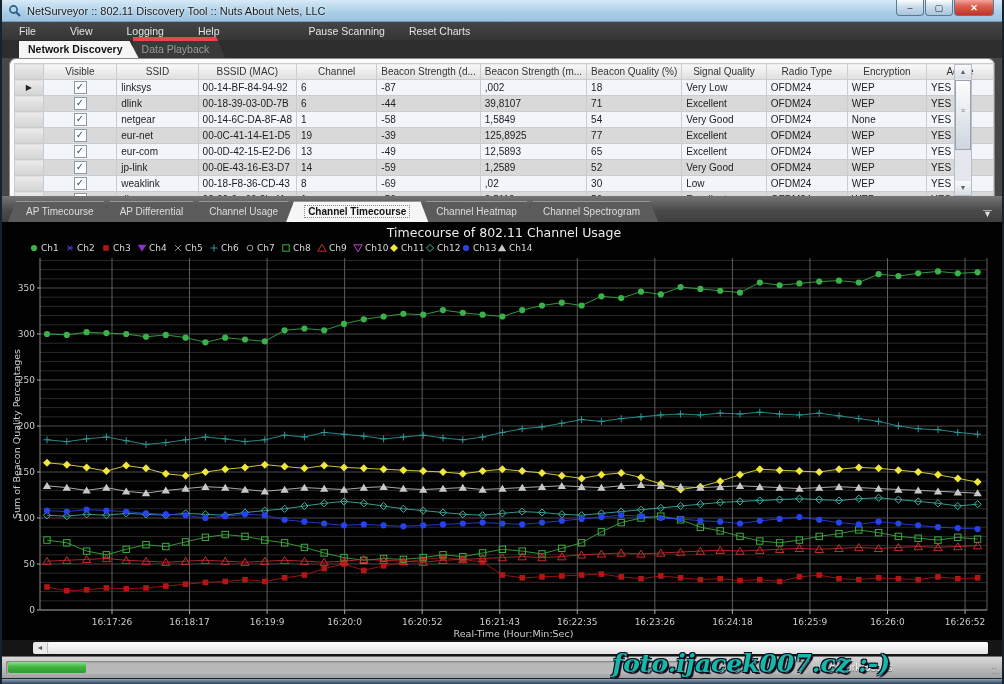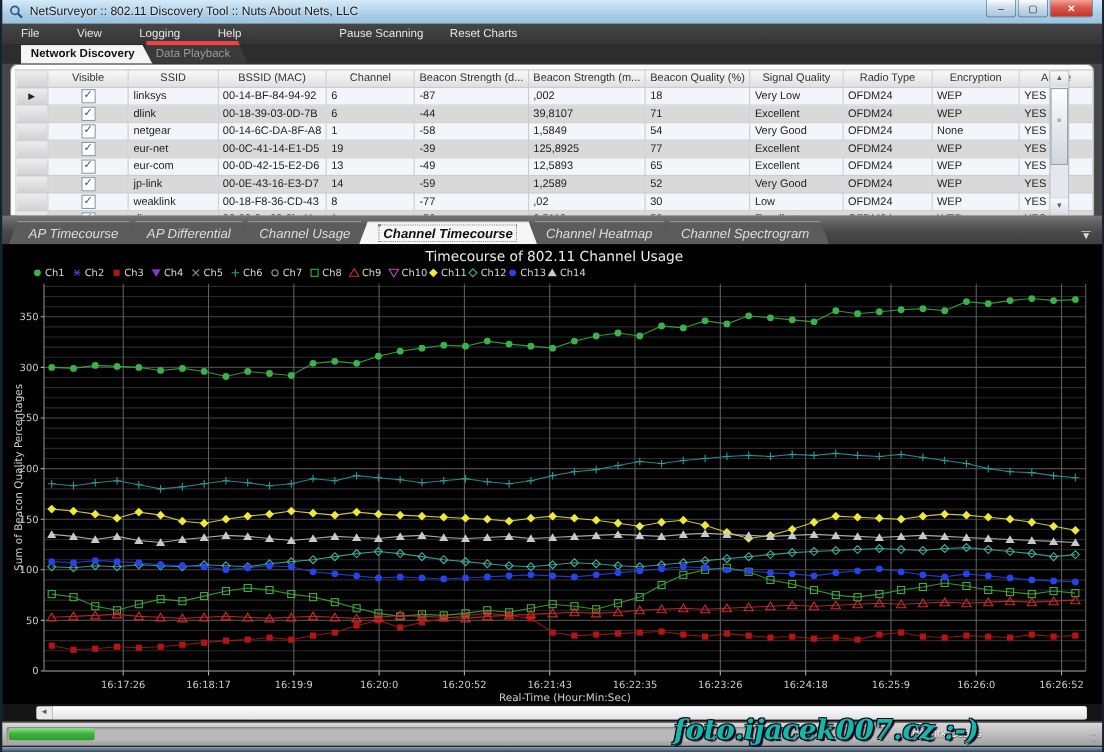--- a/index.html
+++ b/index.html
@@ -40,22 +40,22 @@
   .checkbox{width:11px;height:11px;background:#fff;border:1px solid #8a99a8;margin:0 auto;
     font-size:10px;line-height:10px;text-align:center;color:#3a4a5a;cursor:pointer;}
   .v-scrollbar{position:absolute;top:5px;right:22px;bottom:0;width:16px;background:#e4e8ee;border:1px solid #b8bec6;}
   .sb-btn{height:14px;text-align:center;font-size:7px;color:#566;line-height:14px;background:linear-gradient(#fafafa,#d8dde4);cursor:pointer;}
   .sb-btn.down{position:absolute;bottom:0;left:0;right:0;}
   .sb-thumb{position:absolute;top:15px;left:0;right:0;height:68px;background:linear-gradient(#fdfdfd,#cfd6df);border:1px solid #9aa4b0;cursor:grab;}
   .sb-grip{margin-top:28px;text-align:center;font-size:7px;color:#78828e;letter-spacing:0;line-height:3px;}
   
   .chart-tabbar{position:absolute;left:0;top:196px;width:100%;height:26px;
     background:linear-gradient(#757575,#4a4a4a 55%,#3f3f3f);display:flex;align-items:flex-end;padding-left:6px;box-sizing:border-box;}
-  .chart-tab{height:20px;line-height:20px;font-size:12px;color:#ddd;background:#5c5c5c;padding:0 18px;
-    clip-path:polygon(8px 0,calc(100% - 8px) 0,100% 100%,0 100%);margin-right:-10px;cursor:pointer;border-top:1px solid #999;font-style:italic;}
+  .chart-tab{height:20px;line-height:20px;font-size:10px;color:#ddd;background:#5c5c5c;padding:0 18px;
+    clip-path:polygon(8px 0,calc(100% - 8px) 0,100% 100%,0 100%);margin-right:-10px;cursor:pointer;border-top:1px solid #999;}
   .chart-tab.active{background:#f6f6f6;color:#111;font-weight:bold;z-index:2;}
   .chart-tab.active .tab-label{border:1px dotted #888;padding:0 3px;}
   .tabbar-menu{margin-left:auto;margin-right:10px;margin-bottom:6px;color:#ddd;font-size:9px;cursor:pointer;line-height:4px;text-align:center;}
   
   .chart-panel{position:absolute;left:0;top:222px;width:100%;height:418px;background:#010101;}
   svg text{font-family:"DejaVu Sans","Liberation Sans",sans-serif;}
   
   .hscroll{position:absolute;left:0;top:640px;width:100%;height:16px;background:#151515;}
   .hs-track{position:absolute;left:31px;right:14px;top:2px;height:12px;background:#e9e9e9;border-radius:2px;display:flex;}
   .hs-btn{width:14px;height:12px;font-size:7px;color:#555;text-align:center;line-height:12px;cursor:pointer;}
@@ -229,21 +229,21 @@
               <td>YES</td>
             </tr>
             <tr class="r-even">
               <td class="sel"></td>
               <td>
                 <div class="checkbox">✓</div>
               </td>
               <td>weaklink</td>
               <td>00-18-F8-36-CD-43</td>
               <td>8</td>
-              <td>-77</td>
+              <td>-69</td>
               <td>,02</td>
               <td>30</td>
               <td>Low</td>
               <td>OFDM24</td>
               <td>WEP</td>
               <td>YES</td>
             </tr>
             <tr class="r-odd">
               <td class="sel"></td>
               <td>

